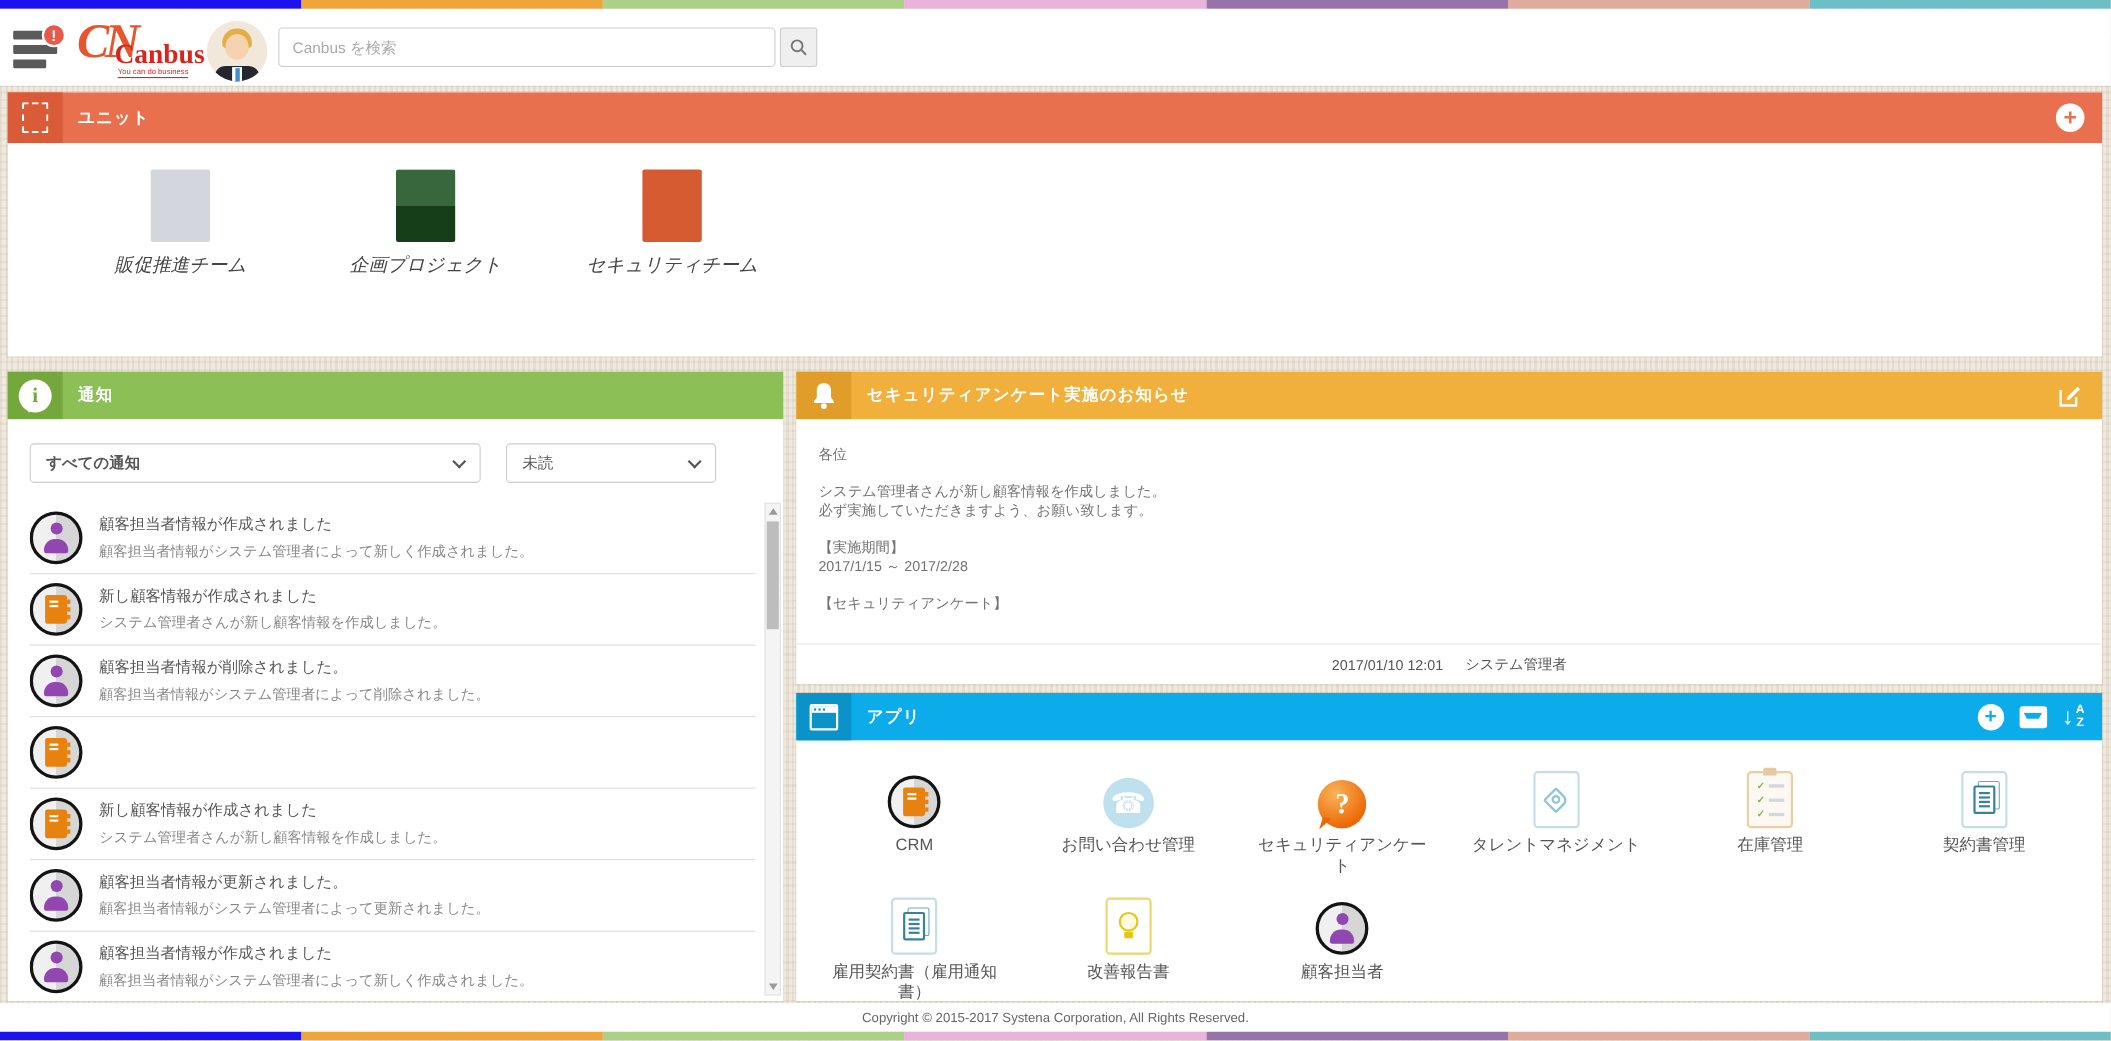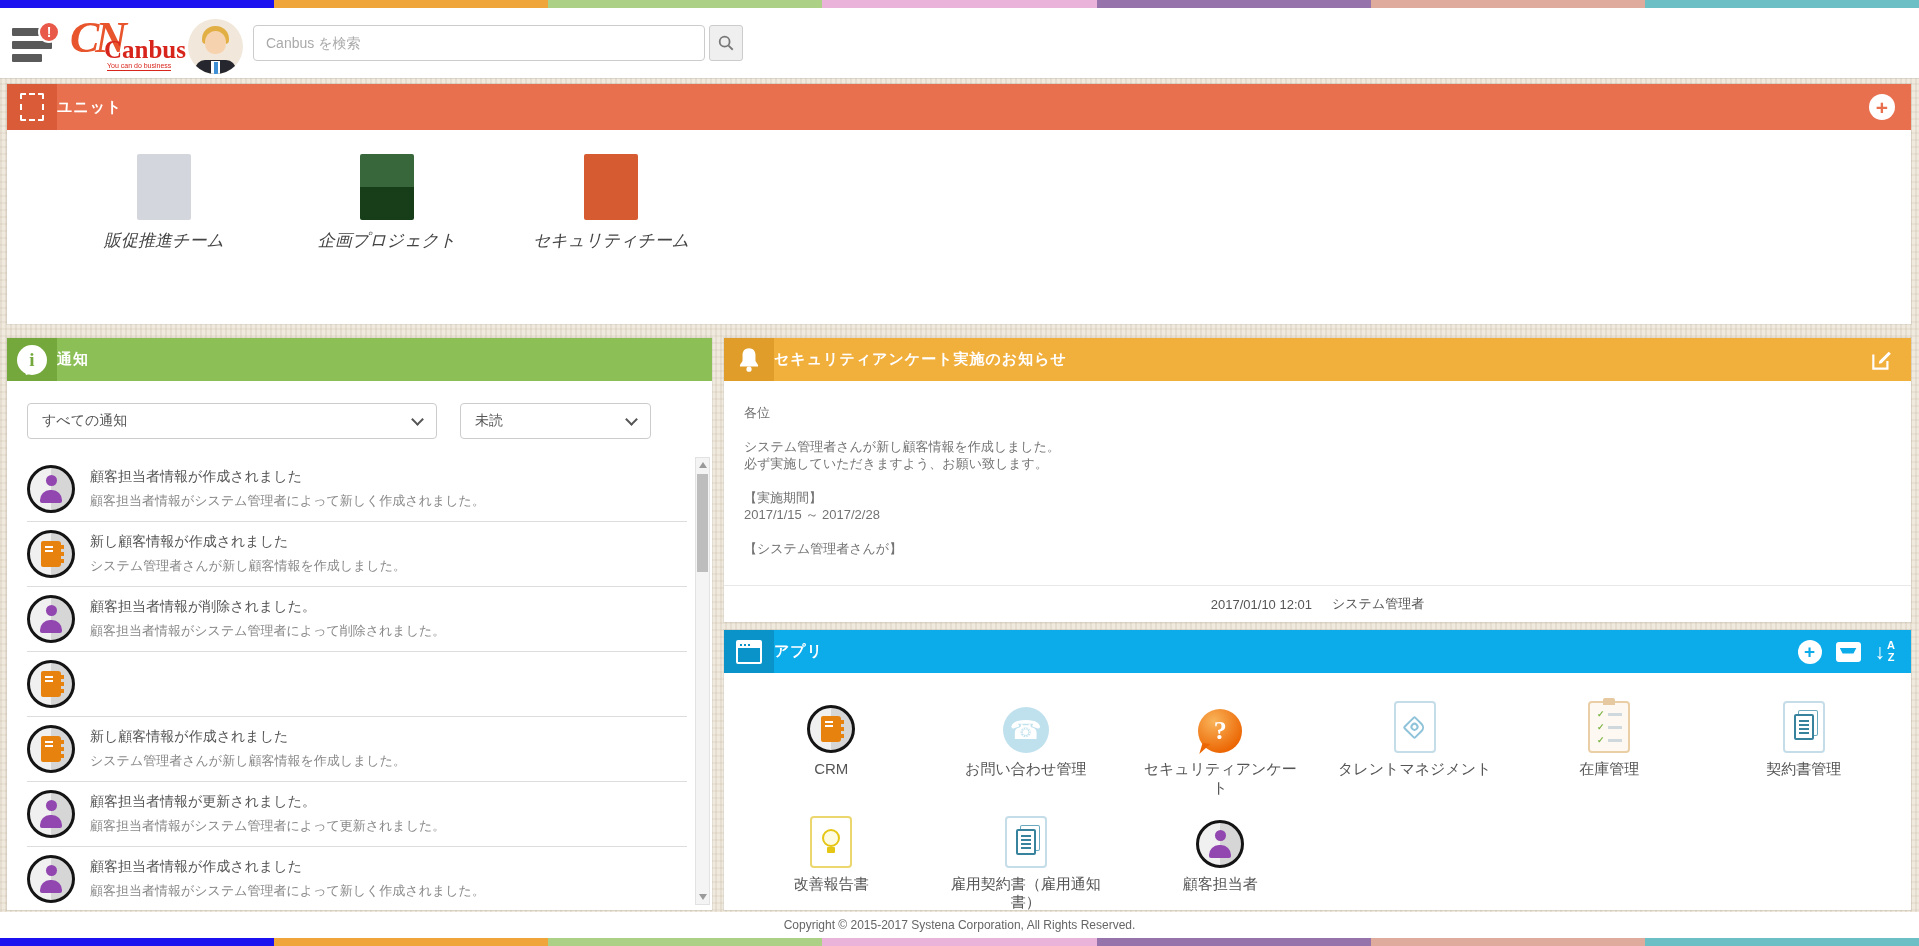--- a/index.html
+++ b/index.html
@@ -39,21 +39,21 @@
   .search-input { width:452px; height:36px; border:1px solid #ccc; border-radius:4px; padding:0 12px; font-size:14px; color:#444;
     font-family:"Liberation Sans", sans-serif; outline:none; }
   .search-input::placeholder { color:#aaa; }
   .search-btn { width:34px; height:36px; margin-left:4px; background:#efefef; border:1px solid #ccc; border-radius:3px;
     display:flex; align-items:center; justify-content:center; cursor:pointer; }
 
   
   .panel { position:absolute; background:#fff; box-shadow:0 0 0 1px rgba(0,0,0,0.05); }
   .p-header { position:relative; height:43px; display:flex; align-items:center; }
   .p-lead { width:50px; height:100%; display:flex; align-items:center; justify-content:center; flex:0 0 auto; }
-  .p-title { color:#fff; font-weight:bold; font-size:15px; letter-spacing:1px; }
+  .p-title { color:#fff; font-weight:bold; font-size:15px; margin-left:14px; letter-spacing:1px; }
   .p-actions { position:absolute; right:16px; top:0; height:100%; display:flex; align-items:center; gap:14px; }
   .plus-circle { width:26px; height:26px; border-radius:50%; background:#fff; display:flex; align-items:center; justify-content:center;
     font-size:21px; font-weight:bold; line-height:1; cursor:pointer; }
 
   
   .unit-panel { top:84px; left:7px; width:1904px; height:240px; }
   .unit-panel .p-header { height:46px; background:var(--unit); }
   .unit-panel .p-lead { background:var(--unit-dark); height:46px; width:50px; }
   .ic-dashed-square { width:24px; height:28px; border:2px dashed #fff; border-radius:2px; }
   .unit-panel .plus-circle { color:var(--unit); }
@@ -69,21 +69,21 @@
   .notif-panel .p-header { background:var(--green); }
   .notif-panel .p-lead { background:var(--green-dark); }
   .ic-info-bubble { position:relative; width:30px; height:30px; background:#fff; border-radius:50%;
     display:flex; align-items:center; justify-content:center; color:var(--green-dark);
     font-family:"Liberation Serif", serif; font-weight:bold; font-size:19px; }
   .ic-info-bubble::after { content:""; position:absolute; bottom:-6px; left:3px; border:6px solid transparent; border-top-color:#fff; transform:rotate(28deg); }
   .filters { display:flex; gap:23px; margin:22px 18px 0 20px; }
   .select { height:36px; border:1px solid #ccc; border-radius:4px; background:#fff; display:flex; align-items:center;
     padding:0 14px; font-size:14px; color:#555; cursor:pointer; }
   .select .val { flex:1; }
-  .select.f0 { width:410px; } .select.f1 { width:191px; }
+  .select.f0 { width:410px;font-weight:bold; } .select.f1 { width:191px; }
   .chev { width:9px; height:9px; border-right:2px solid #555; border-bottom:2px solid #555; transform:rotate(45deg); margin-top:-4px; }
   .n-list { position:absolute; top:119px; left:20px; width:660px; bottom:4px; overflow:hidden; }
   .n-item { height:65px; display:flex; align-items:center; gap:15px; border-bottom:1px solid #ddd; cursor:pointer; }
   .n-texts { flex:1; }
   .n-title { font-size:14px; color:#555; margin-bottom:6px; }
   .n-desc { font-size:13px; color:#888; }
   .circ { width:48px; height:48px; border-radius:50%; border:3px solid #141414; flex:0 0 auto;
     background:linear-gradient(90deg, #f0f0f0 50%, #d6d6d6 50%); display:flex; align-items:center; justify-content:center; position:relative; overflow:hidden; }
   .ic-person { position:relative; width:26px; height:28px; }
   .ic-person::before { content:""; position:absolute; left:8px; top:0; width:11px; height:11px; border-radius:50%; background:#9146b0; }
@@ -332,21 +332,21 @@
     </div>
     <div class="ann-body" id="ann-body">
         <div class="ann-line">各位</div>
         <div class="ann-line"></div>
         <div class="ann-line">システム管理者さんが新し顧客情報を作成しました。</div>
         <div class="ann-line">必ず実施していただきますよう、お願い致します。</div>
         <div class="ann-line"></div>
         <div class="ann-line">【実施期間】</div>
         <div class="ann-line">2017/1/15 ～ 2017/2/28</div>
         <div class="ann-line"></div>
-        <div class="ann-line">【システム管理者さんが】</div>
+        <div class="ann-line">【セキュリティアンケート】</div>
       </div>
     <div class="ann-meta">
       <span>2017/01/10 12:01</span>
       <span>システム管理者</span>
     </div>
   </div>
 
   <div class="panel apps-panel">
     <div class="p-header">
       <div class="p-lead">
@@ -413,33 +413,33 @@
         <div class="app-item">
           <div class="app-ic">
             <div class="card doc-card">
               <div class="ic-doc"></div>
             </div>
           </div>
           <div class="app-label">契約書管理</div>
         </div>
         <div class="app-item">
           <div class="app-ic">
+            <div class="card doc-card">
+              <div class="ic-doc"></div>
+            </div>
+          </div>
+          <div class="app-label">雇用契約書（雇用通知書）</div>
+        </div>
+        <div class="app-item">
+          <div class="app-ic">
             <div class="card bulb-card">
               <div class="ic-bulb"></div>
             </div>
           </div>
           <div class="app-label">改善報告書</div>
-        </div>
-        <div class="app-item">
-          <div class="app-ic">
-            <div class="card doc-card">
-              <div class="ic-doc"></div>
-            </div>
-          </div>
-          <div class="app-label">雇用契約書（雇用通知書）</div>
         </div>
         <div class="app-item">
           <div class="app-ic">
             <div class="circ">
               <div class="ic-person"></div>
             </div>
           </div>
           <div class="app-label">顧客担当者</div>
         </div>
       </div>

